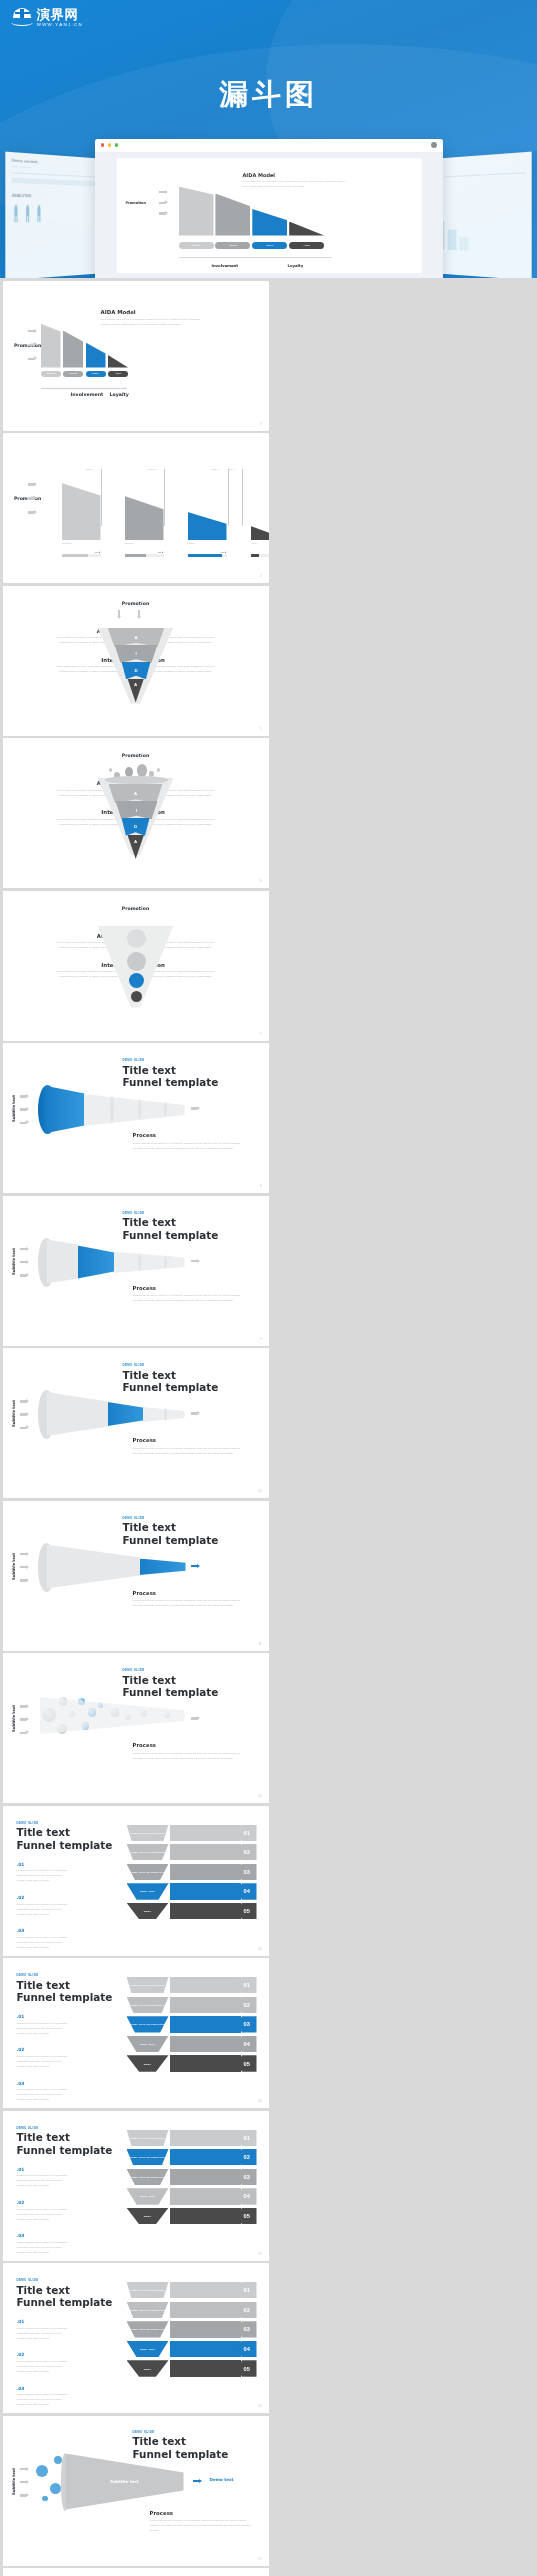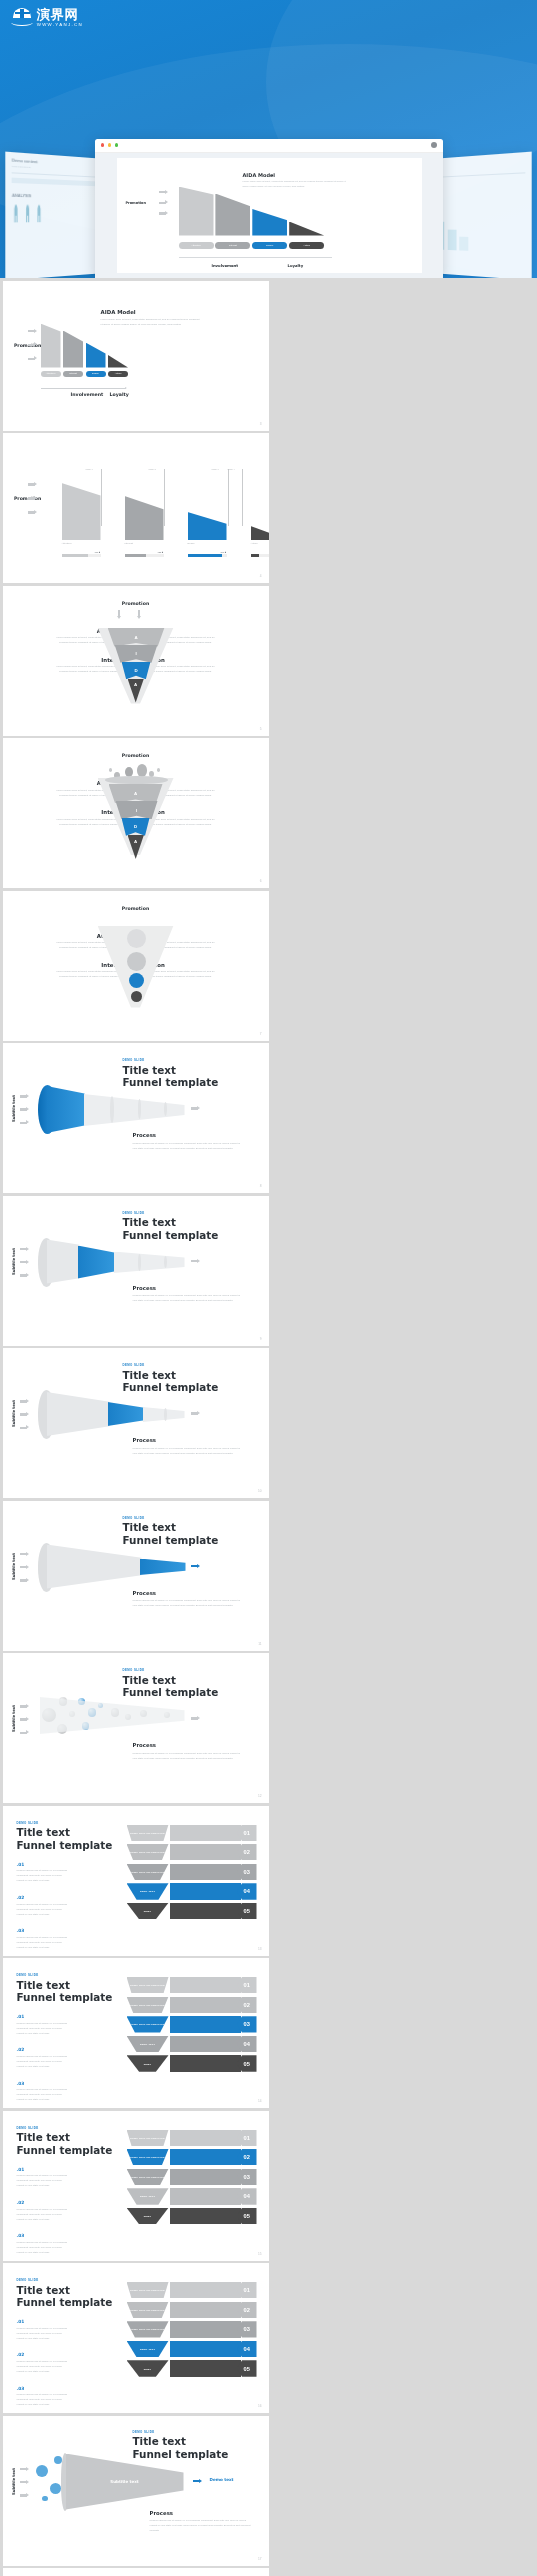--- a/index.html
+++ b/index.html
@@ -85,20 +85,21 @@
       <div class="logo-mark">
         <div class="fan"></div>
           <div class="arc"></div>
       </div>
       <div class="logo-text">
         <div class="logo-cn">演界网</div>
         <div class="logo-url">WWW.YANJ.CN</div>
       </div>
     </div>
 
+    <div class="hero-title">漏斗图</div>
 
     <div class="mock">
       <div class="card side l">
         <div style="padding:6.3px">
           <div style="font-size:3.8px;font-weight:bold;color:#9aa3ab">Demo content</div>
           <div style="font-size:1.9px;color:#cfd5da;margin-top:1.3px">Lorem ipsum dolor sit</div>
           <div style="height:0.6px;background:#e8edf1;margin:5px 0"></div>
           <div style="height:5px;background:#eef4f8;margin-bottom:3.8px"></div>
           <div style="font-size:3.8px;font-weight:bold;color:#9aa3ab;margin-top:10px">ANALYSIS</div>
           <div style="display:flex;gap:3.8px;margin-top:6.3px">

